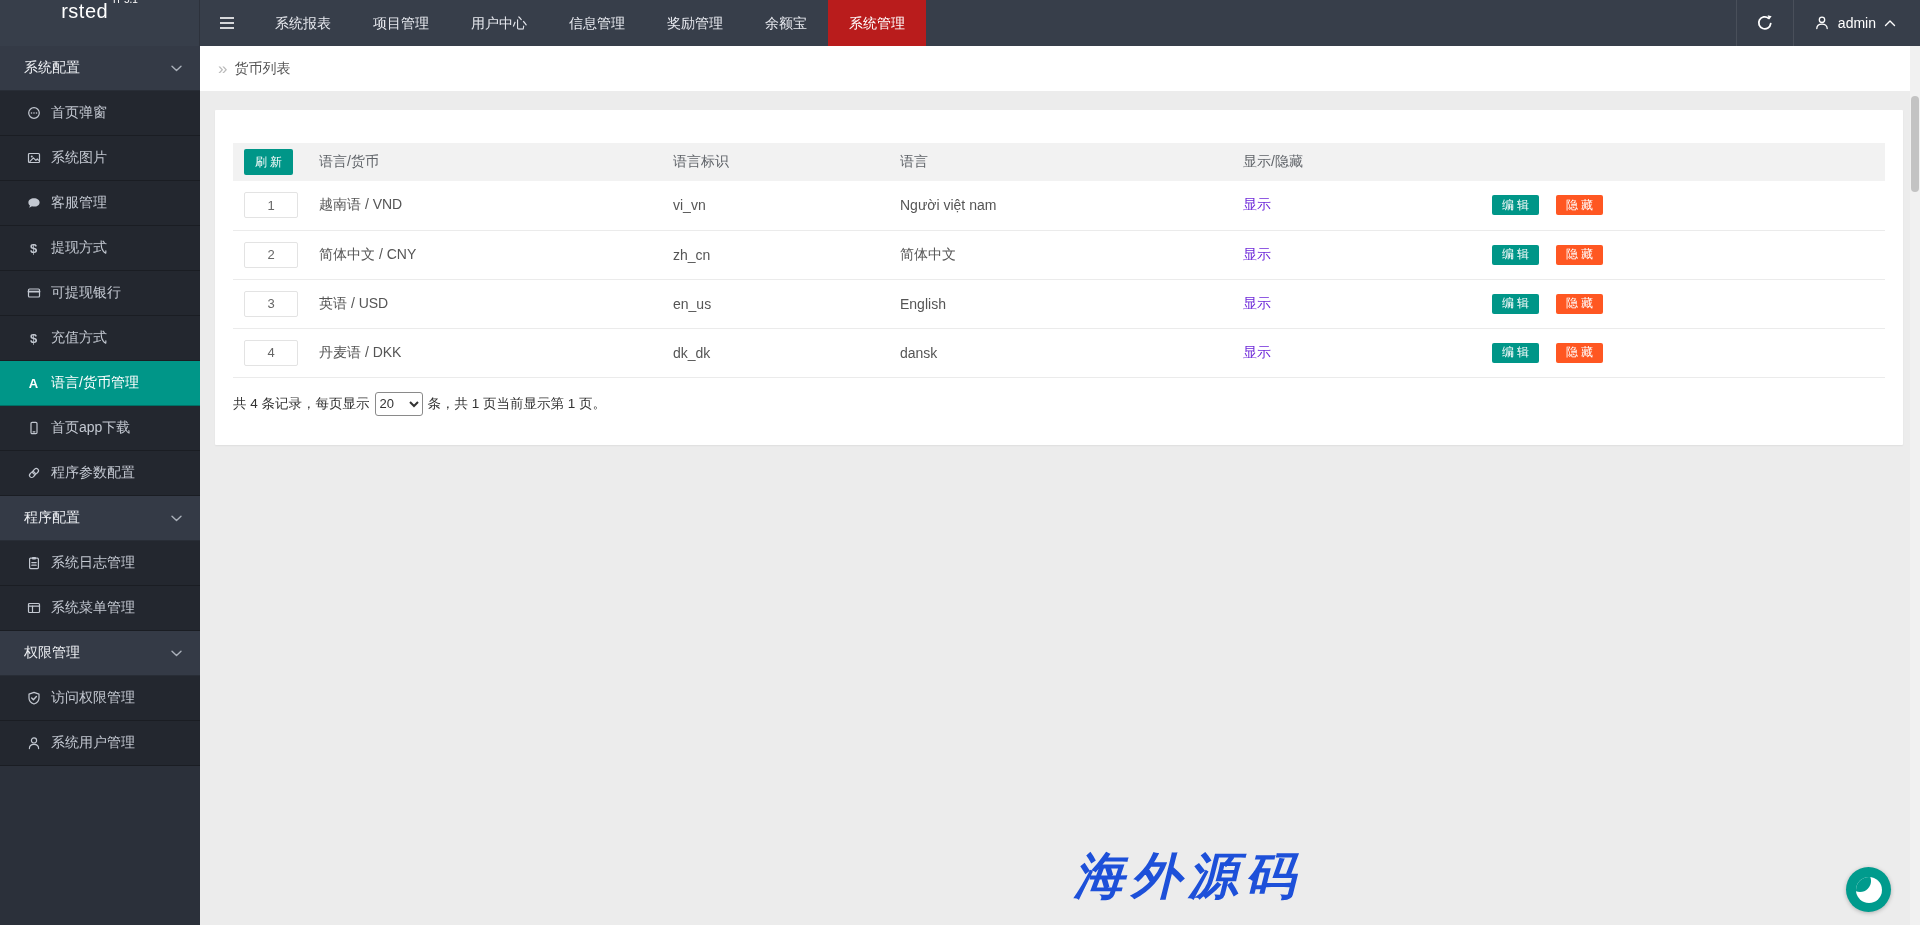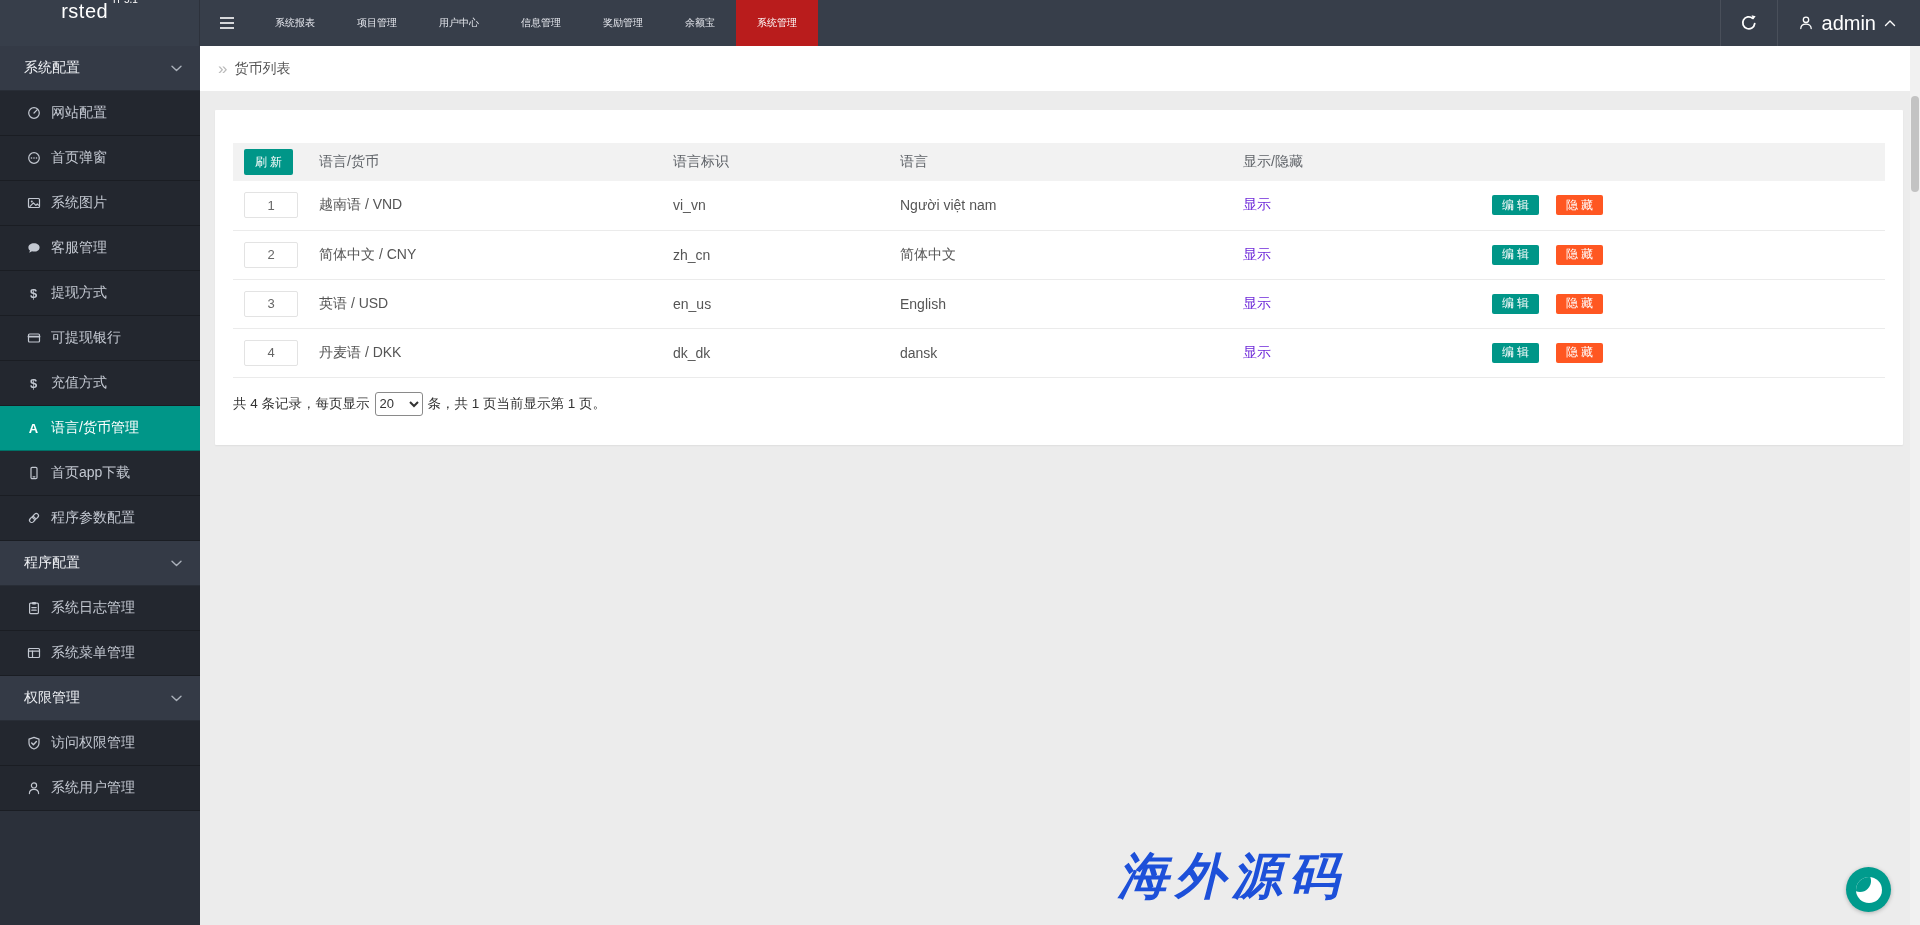--- a/index.html
+++ b/index.html
@@ -8,28 +8,28 @@
   .stage { position:relative; width:1920px; height:925px; }
 
   
   .topbar { position:absolute; left:0; top:0; width:1920px; height:46px;
     background:#373e4a; display:flex; align-items:stretch; z-index:20; }
   .logo { width:200px; display:flex; justify-content:center;
     color:#fff; font-size:20px; letter-spacing:.5px; border-right:1px solid rgba(0,0,0,.18); }
   .logo sup { font-size:10px; margin-left:3px; transform:translateY(-6px); letter-spacing:0; }
   .burger { width:54px; display:flex; align-items:center; justify-content:center; cursor:pointer; color:#fff; }
   .nav { display:flex; }
-  .nav-item { line-height:46px; padding:0 21px; font-size:10px; color:#e8eaf0; cursor:pointer; }
+  .nav-item { line-height:46px; padding:0 21px; font-size:14px; color:#e8eaf0; cursor:pointer; }
   .nav-item.active { background:#b91c1c; color:#fff; }
   .top-right { margin-left:auto; display:flex; align-items:stretch; }
   .refresh-btn { width:58px; display:flex; align-items:center; justify-content:center;
     border-left:1px solid rgba(255,255,255,.09); border-right:1px solid rgba(255,255,255,.09);
     color:#fff; cursor:pointer; }
   .user-btn { display:flex; align-items:center; gap:8px; padding:0 24px 0 20px;
-    color:#fff; font-size:20px; cursor:pointer; }
+    color:#fff; font-size:14px; cursor:pointer; }
 
   
   .sidebar { position:absolute; left:0; top:46px; width:200px; bottom:0; background:#2b303a; }
   .side-row { height:45px; display:flex; align-items:center; font-size:14px; cursor:pointer; }
   .side-header { background:#343a46; color:#eef0f4; padding:0 18px 0 24px;
     justify-content:space-between; border-bottom:1px solid rgba(0,0,0,.22); }
   .side-header .chev { color:#aab0ba; display:flex; }
   .side-item { background:#23272f; color:#c3c8d1; padding-left:25px; gap:9px;
     border-bottom:1px solid rgba(0,0,0,.25); }
   .side-item.active { background:#009688; color:#fff; }
@@ -62,21 +62,21 @@
   .tbtn { height:20px; padding:0 7px 0 10px; border:none; border-radius:2px; color:#fff;
     font-size:12px; letter-spacing:3px; cursor:pointer; margin-right:13px; }
   .tbtn.edit { background:#009688; }
   .tbtn.hide { background:#ff5722; }
 
   .pager { margin-top:14px; display:flex; align-items:center; font-size:13.5px; color:#333; }
   .pager select { margin:0 5px; height:24px; width:48px; font-size:13px; color:#333;
     border:1px solid #8a8a8a; border-radius:3px; background:#fff; }
 
   
-  .watermark { position:absolute; left:1062px; top:843px; width:340px; text-align:center;
+  .watermark { position:absolute; left:1018px; top:843px; width:340px; text-align:center;
     font-family:"DejaVu Serif","Liberation Serif",serif; font-style:italic; font-weight:bold;
     font-size:50px; letter-spacing:7px; color:#1d50d9; pointer-events:none; }
   .float-btn { position:absolute; left:1846px; top:867px; width:45px; height:45px;
     border-radius:50%; background:#009b8d; box-shadow:0 1px 4px rgba(0,0,0,.25);
     display:flex; align-items:center; justify-content:center; cursor:pointer; }
   .moon { position:relative; width:26px; height:26px; background:#fff; border-radius:50%; overflow:hidden; }
   .moon-cut { position:absolute; left:-7px; top:-7px; width:22px; height:22px;
     background:#009b8d; border-radius:50%; }
 
   .scroll-track { position:absolute; right:0; top:46px; width:10px; bottom:0; background:#f1f1f1; }
@@ -135,29 +135,20 @@
 
     <div class="side-row side-header">
       <span>系统配置</span>
       <span class="chev">
         <svg width="11" height="7" viewBox="0 0 11 7">
             <path d="M1 1.2 L5.5 5.6 L10 1.2" fill="none" stroke="currentColor" stroke-width="1.4" stroke-linecap="round" stroke-linejoin="round"></path>
           </svg>
       </span>
     </div>
 
-    <div class="side-row side-item">
-      <span class="sicon">
-        <svg width="14" height="14" viewBox="0 0 14 14">
-            <circle cx="7" cy="7" r="5.3"></circle>
-            <path d="M7 7 L10.3 3.7"></path>
-          </svg>
-      </span>
-      <span>网站配置</span>
-    </div>
 
     <div class="side-row side-item">
       <span class="sicon">
         <svg width="14" height="14" viewBox="0 0 14 14">
             <circle cx="7" cy="7" r="5.3"></circle>
             <circle cx="4.5" cy="7" r="0.8" fill="currentColor" stroke="none"></circle>
             <circle cx="7" cy="7" r="0.8" fill="currentColor" stroke="none"></circle>
             <circle cx="9.5" cy="7" r="0.8" fill="currentColor" stroke="none"></circle>
           </svg>
       </span>

